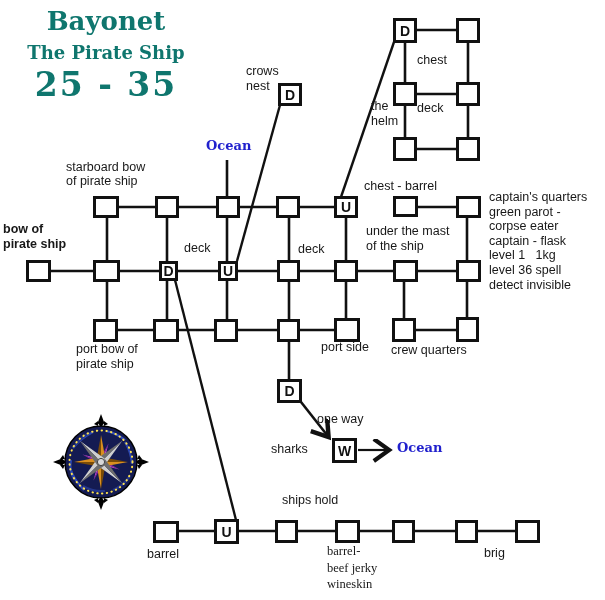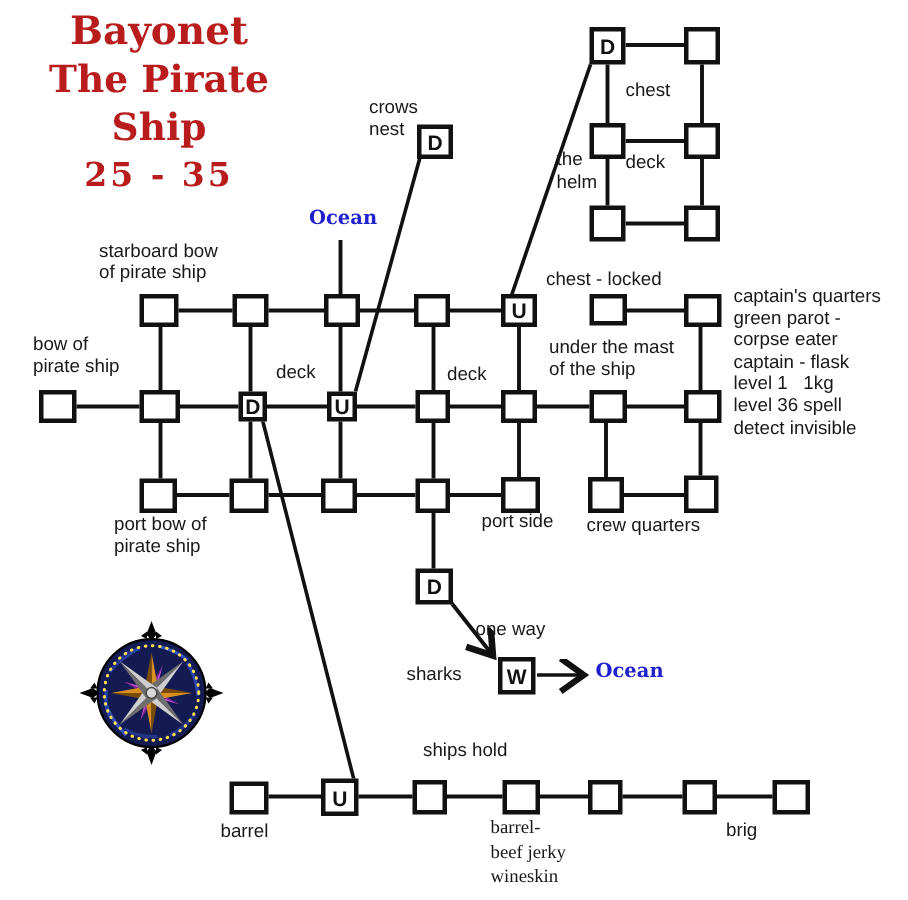--- a/index.html
+++ b/index.html
@@ -7,24 +7,24 @@
          font-family:"Liberation Sans",sans-serif;}
   #edge-layer{position:absolute;left:0;top:0;width:605px;height:600px;}
   .room{position:absolute;box-sizing:border-box;border:3px solid #111;background:#fff;
         display:flex;align-items:center;justify-content:center;}
   .room span{font-family:"Liberation Sans",sans-serif;font-weight:bold;font-size:14px;color:#111;
         line-height:1;}
   .map-label{position:absolute;color:#181818;font-size:12.5px;line-height:14px;
         white-space:pre-wrap;}
   .map-label.ocean{font-family:"DejaVu Serif",serif;font-weight:bold;color:#2121cd;font-size:13px;}
   #title-block{position:absolute;left:0;top:5px;width:212px;text-align:center;
-        font-family:"DejaVu Serif",serif;font-weight:bold;color:#b91c1c;}
+        font-family:"DejaVu Serif",serif;font-weight:bold;color:#0f766e;}
   #title-block .t1{font-size:26px;line-height:32px;}
-  #title-block .t2{font-size:25px;line-height:32px;}
-  #title-block .t3{font-size:22px;line-height:32px;letter-spacing:2px;}
+  #title-block .t2{font-size:18px;line-height:32px;}
+  #title-block .t3{font-size:33px;line-height:32px;letter-spacing:2px;}
 </style>
 </head>
 <body>
 
 <div id="stage">
 
   <svg id="edge-layer" width="605" height="600" viewBox="0 0 605 600">
     <defs>
       <marker id="chev1" markerWidth="9" markerHeight="9" refX="6" refY="4" orient="auto">
         <path d="M1,0 L7,4 L1,8" fill="none" stroke="#111" stroke-width="1.7"></path>
@@ -245,27 +245,27 @@
       <div class="room" style="left: 392px; top: 520px; width: 23px; height: 23px;"></div>
       <div class="room" style="left: 455px; top: 520px; width: 23px; height: 23px;"></div>
       <div class="room" style="left: 515px; top: 520px; width: 25px; height: 23px;"></div>
     </div>
   <div id="labels">
       <div class="map-label" style="left: 246px; top: 64px; line-height: 15px;">crows
 nest</div>
       <div class="map-label ocean" style="left: 206px; top: 139px;">Ocean</div>
       <div class="map-label" style="left: 66px; top: 160px;">starboard bow
 of pirate ship</div>
-      <div class="map-label" style="left: 22px; top: 222px; line-height: 15px;">bow of
+      <div class="map-label" style="left: 3px; top: 222px; line-height: 15px; font-weight: bold;">bow of
 pirate ship</div>
       <div class="map-label" style="left: 371px; top: 99px; line-height: 15px;">the
 helm</div>
       <div class="map-label" style="left: 417px; top: 53px;">chest</div>
       <div class="map-label" style="left: 417px; top: 101px;">deck</div>
-      <div class="map-label" style="left: 364px; top: 179px;">chest - locked</div>
+      <div class="map-label" style="left: 364px; top: 179px;">chest - barrel</div>
       <div class="map-label" style="left: 184px; top: 241px;">deck</div>
       <div class="map-label" style="left: 298px; top: 242px;">deck</div>
       <div class="map-label" style="left: 366px; top: 224px; line-height: 15px;">under the mast
 of the ship</div>
       <div class="map-label" style="left: 489px; top: 190px; line-height: 14.6px;">captain's quarters
 green parot -
 corpse eater
 captain - flask
 level 1   1kg
 level 36 spell

